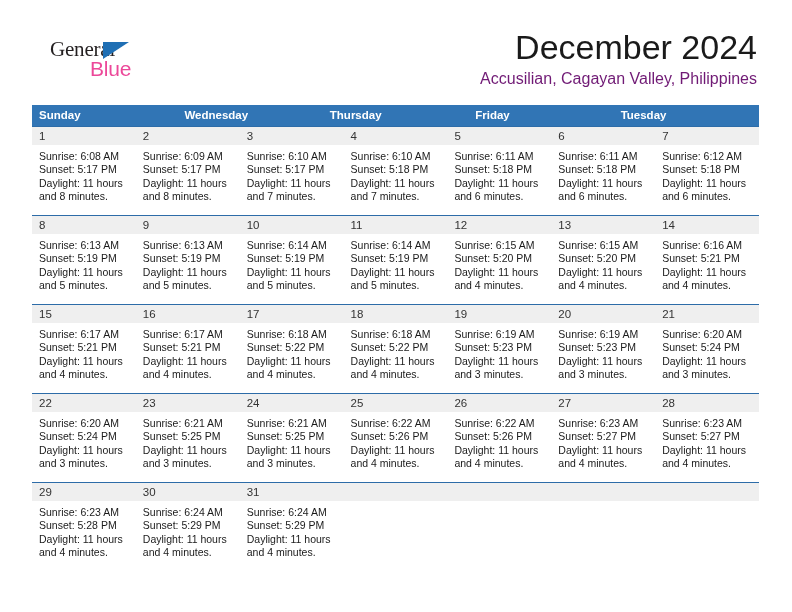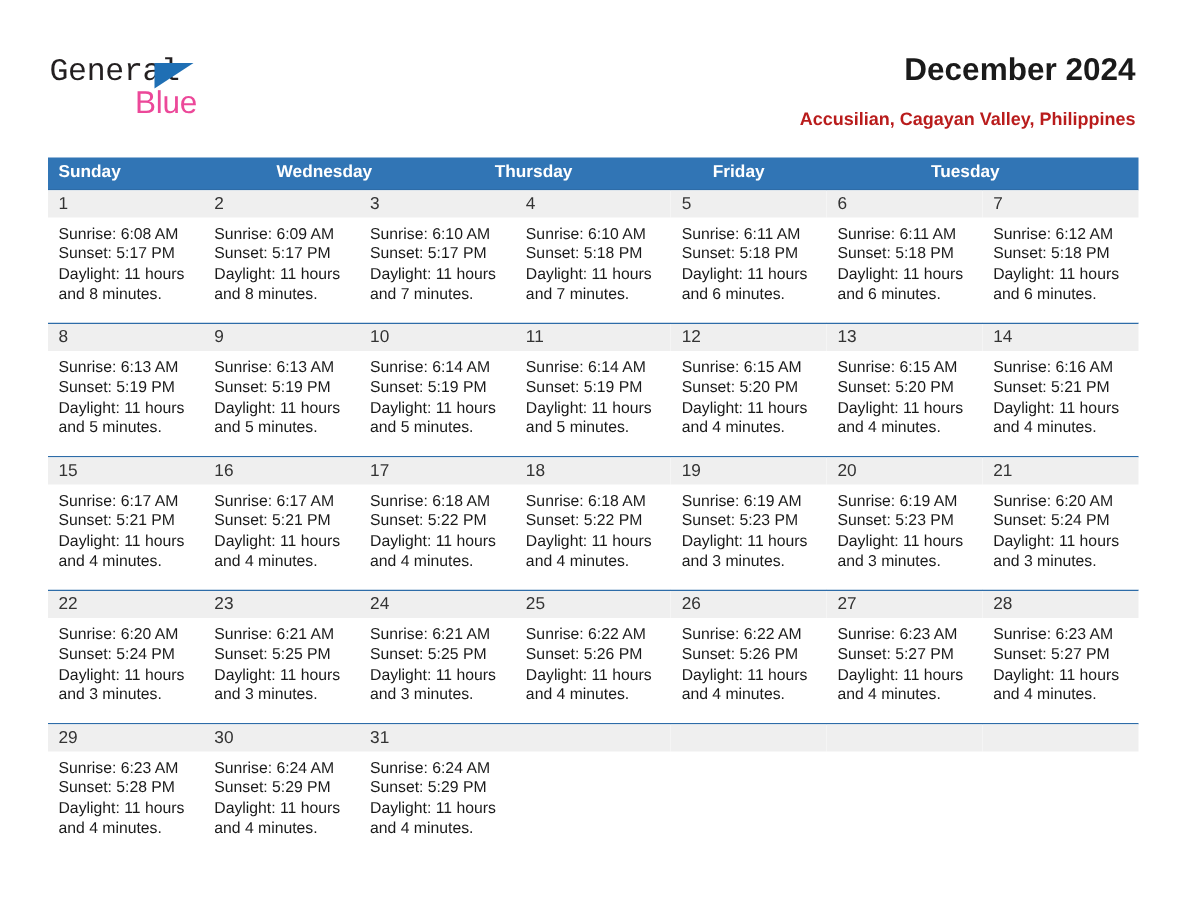--- a/index.html
+++ b/index.html
@@ -31,26 +31,26 @@
   }
   .logo {
     position: absolute;
     left: 33px;
     top: 37px;
     width: 180px;
     height: 48px;
   }
   .logo-general {
     position: absolute;
-    left: 0;
+    left: 17px;
     top: 0;
     font-size: 21px;
     letter-spacing: -0.2px;
     color: #231f20;
-    font-family: Liberation Mono, monospace;
+    font-family: Liberation Serif, serif;
   }
   .logo-triangle {
     position: absolute;
     left: 70px;
     top: 5px;
     width: 0;
     height: 0;
     border-left: 26px solid #1f6fb4;
     border-bottom: 17px solid transparent;
   }
@@ -63,30 +63,30 @@
     color: #ec4899;
     font-family: "Liberation Sans", sans-serif;
   }
   .title-block {
     position: absolute;
     right: 35px;
     top: 30px;
     text-align: right;
   }
   .cal-title {
-    font-size: 21px;
-    font-weight: bold;
+    font-size: 34px;
+    font-weight: normal;
     color: #1a1a1a;
     line-height: 34px;
     white-space: nowrap;
   }
   .cal-subtitle {
-    font-size: 12px;
-    font-weight: bold;
-    color: #b91c1c;
+    font-size: 16px;
+    font-weight: normal;
+    color: #701a75;
     line-height: 20px;
     margin-top: 5px;
     white-space: nowrap;
   }
 
   
   .calendar {
     position: absolute;
     left: 32px;
     top: 105px;

